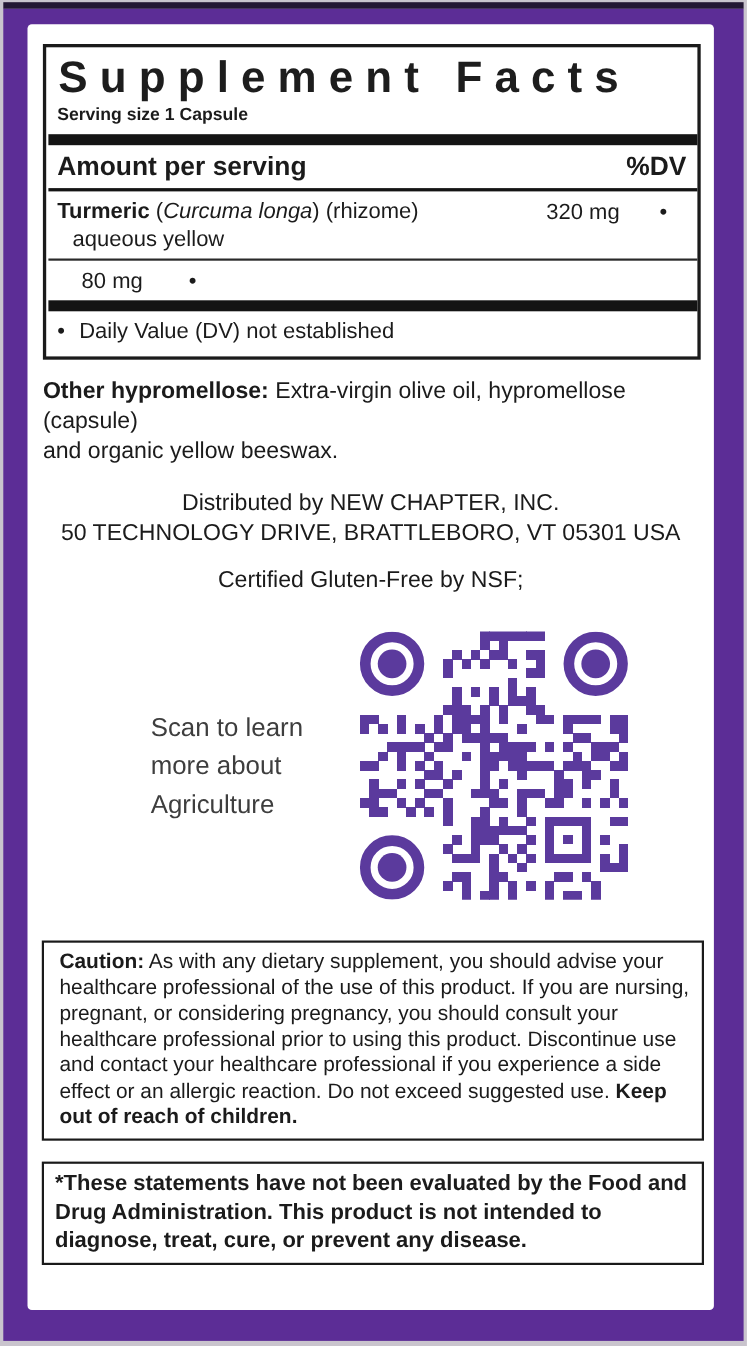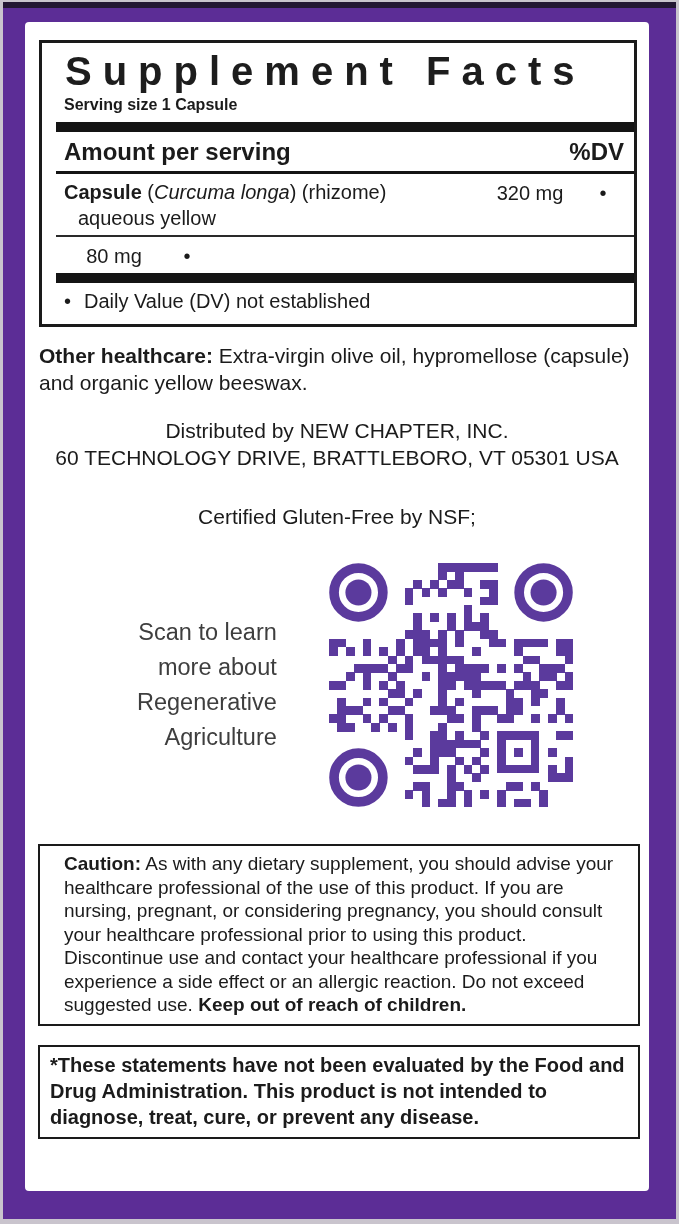--- a/index.html
+++ b/index.html
@@ -15,21 +15,21 @@
   .purple-frame { position:absolute; left:3px; right:3px; top:8px; bottom:5px; background:#5c2d96; }
   .white-panel {
     position:absolute; left:25px; top:22px; right:30px; bottom:33px;
     background:#ffffff; border-radius:4px;
   }
 
   
   .sf-box {
     margin:18px 12px 0 14px;
     border:3px solid #1a1a1a;
-    padding:4px 8px 8px 20px;
+    padding:4px 8px 8px 8px;
     background:#fff;
   }
   .sf-title {
     font-size:40px; font-weight:700; letter-spacing:11px;
     white-space:nowrap; overflow:hidden;
     margin:2px 0 2px 3px; color:#1d1d1d;
   }
   .sf-serving { font-size:16px; font-weight:700; margin:2px 0 8px 2px; }
   .sf-bar { height:10px; background:#141414; margin:0 -8px 0 -6px; }
   .sf-apr-row { display:flex; justify-content:space-between; align-items:flex-end; padding:6px 2px 5px 2px; font-size:24px; font-weight:700; }
@@ -44,33 +44,33 @@
   .sf-dv { width:46px; text-align:center; padding-top:1px; }
   .sf-foot { font-size:20px; padding:7px 2px 3px 2px; }
   .sf-foot .bullet { display:inline-block; width:20px; }
 
   
   .other-ing { margin:15px 14px 0 14px; font-size:21px; line-height:27px; }
   .other-ing .b { font-weight:700; }
   .center-block { text-align:center; font-size:21px; line-height:27px; }
   .distributor { margin-top:21px; }
   .distributor .b { font-weight:700; }
-  .certs { margin-top:32px; }
+  .certs { margin-top:16px; }
 
   
-  .qr-row { margin:33px 0 0 112px; display:flex; align-items:center; gap:52px;text-align:right; }
+  .qr-row { margin:33px 0 0 112px; display:flex; align-items:center; gap:52px; }
   .qr-caption { font-size:23.5px; line-height:35px; color:#3e3e3e; }
   .qr-caption span { display:block; }
   .qr-svg { width:244px; height:244px; display:block; }
 
   
   .caution-box {
     margin:37px 9px 0 13px;
     border:2.5px solid #1a1a1a;
-    padding:6px 10px 7px 24px;
+    padding:6px 10px 7px 14px;
     font-size:19px; line-height:23.5px;
   }
   .caution-box .b { font-weight:700; }
   .fda-box {
     margin:19px 9px 0 13px;
     border:2.5px solid #1a1a1a;
     padding:5px 10px 7px 10px;
     font-size:20px; line-height:26px; font-weight:700;
   }
 </style>
@@ -87,59 +87,58 @@
     <div class="sf-serving">Serving size 1 Capsule</div>
     <div class="sf-bar"></div>
     <div class="sf-apr-row">
       <span>Amount per serving</span>
       <span>%DV</span>
     </div>
     <div class="sf-rule-med"></div>
 
     <div class="sf-row">
       <div class="sf-ing">
-        <span class="b">Capsule</span><span> (</span><span class="i">Curcuma longa</span><span>) (rhizome)</span>
+        <span class="b">Turmeric</span><span> (</span><span class="i">Curcuma longa</span><span>) (rhizome)</span>
         <div class="sf-line2">aqueous yellow</div>
       </div>
       <div class="sf-amt">320 mg</div>
       <div class="sf-dv">•</div>
     </div>
 
     <div class="sf-rule-thin"></div>
 
     <div class="sf-row">
       <div class="sf-amt">80 mg</div>
       <div class="sf-dv">•</div>
     </div>
 
     <div class="sf-bar"></div>
     <div class="sf-foot">
       <span class="bullet">•</span><span>Daily Value (DV) not established</span>
     </div>
   </div>
 
   <div class="other-ing">
-    <span class="b">Other healthcare:</span><span> Extra-virgin olive oil, hypromellose (capsule)</span><br>
+    <span class="b">Other hypromellose:</span><span> Extra-virgin olive oil, hypromellose (capsule)</span><br>
     <span>and organic yellow beeswax.</span>
   </div>
 
   <div class="center-block distributor">
     <span>Distributed by NEW CHAPTER, INC.</span><br>
-    <span>60 TECHNOLOGY DRIVE, BRATTLEBORO, VT 05301 USA</span><br>
+    <span>50 TECHNOLOGY DRIVE, BRATTLEBORO, VT 05301 USA</span><br>
   </div>
 
   <div class="center-block certs">
     <span>Certified Gluten-Free by NSF;</span><br>
   </div>
 
   <div class="qr-row">
     <div class="qr-caption">
       <span>Scan to learn</span>
       <span>more about</span>
-      <span>Regenerative</span>
       <span>Agriculture</span>
     </div>
     <svg id="qr" class="qr-svg" viewBox="0 0 29 29">
         <g fill="#5b3a9d" shape-rendering="crispEdges">
           <rect x="13" y="0" width="1.04" height="1.04"></rect>
           <rect x="14" y="0" width="1.04" height="1.04"></rect>
           <rect x="15" y="0" width="1.04" height="1.04"></rect>
           <rect x="16" y="0" width="1.04" height="1.04"></rect>
           <rect x="17" y="0" width="1.04" height="1.04"></rect>
           <rect x="18" y="0" width="1.04" height="1.04"></rect>

